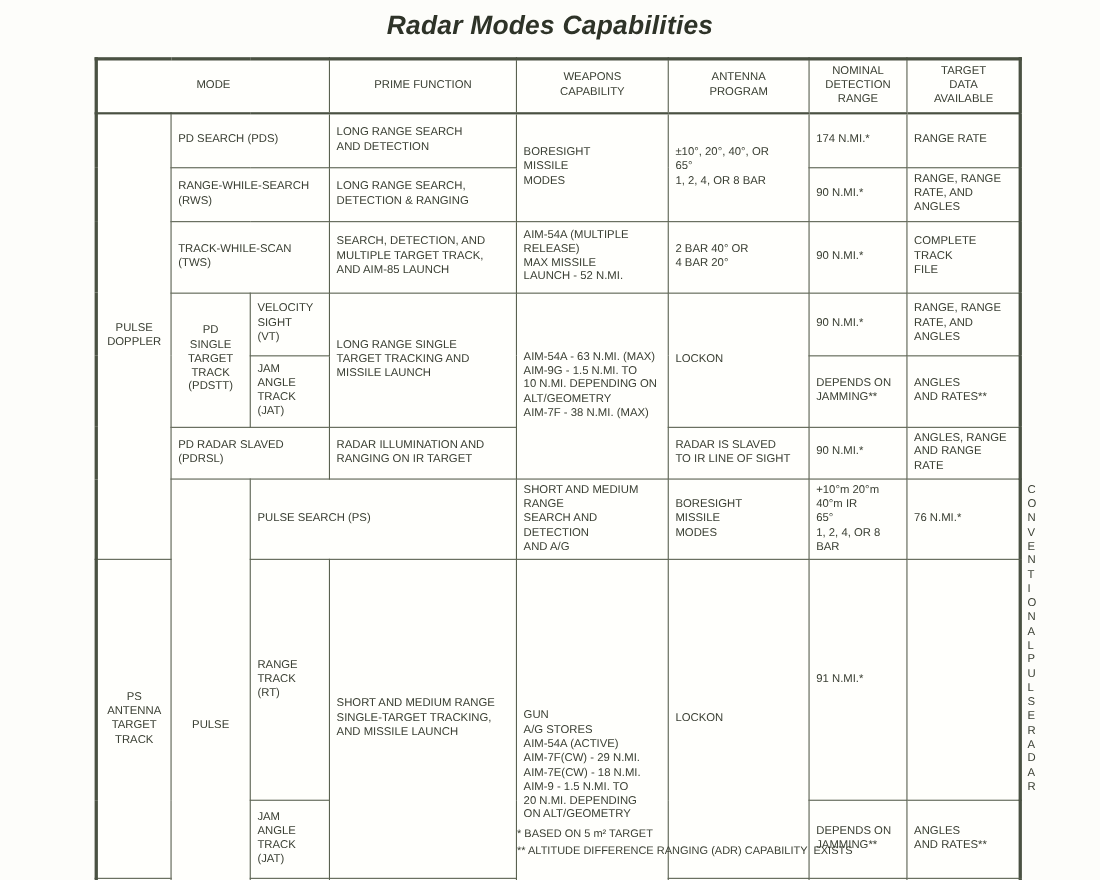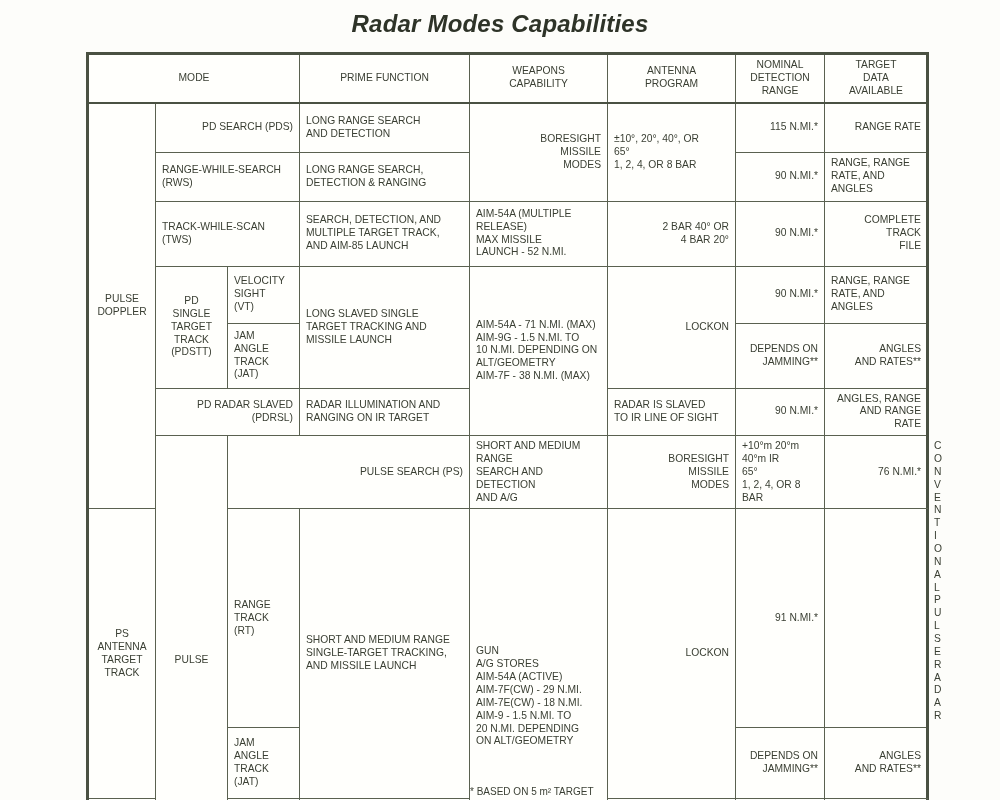--- a/index.html
+++ b/index.html
@@ -40,32 +40,32 @@
   table.matrix{border:3px solid #4a5142;}
   td.hdr{
     text-align:center;font-size:10.5px;
     padding-top:8px;padding-bottom:8px;
     line-height:1.3;
   }
   tr.headrow td{border-bottom:2px solid #4a5142;}
   td.secstart{border-top:2.5px solid #4a5142;}
   td.secend{border-bottom:2.5px solid #4a5142;}
 
-  td.ctr{text-align:right;}
+  td.ctr{text-align:left;}
   td.lft{text-align:left;}
   td.group{text-align:center;padding-left:8px;font-size:10.3px;}
   td.seclabel{text-align:center;font-size:10.3px;}
 
   .nowrapish{white-space:pre-line;}
 
   .fn{
     position:absolute;left:470px;top:752px;
     font-size:10px;line-height:1.45;color:#3a3f33;
   }
-  .fn div{white-space:pre;margin-top:33px;}
+  .fn div{white-space:pre;}
 </style>
 </head>
 <body>
 
 <div id="page">
 
   <div class="title">Radar Modes Capabilities</div>
 
   <table class="matrix">
     <colgroup>
@@ -100,21 +100,21 @@
 DOPPLER</td>
       <td class="ctr secstart nowrapish" colspan="2" style="height:40px">PD SEARCH (PDS)</td>
       <td class="lft secstart nowrapish">LONG RANGE SEARCH
 AND DETECTION</td>
       <td class="ctr secstart nowrapish" rowspan="2">BORESIGHT
 MISSILE
 MODES</td>
       <td class="lft secstart nowrapish" rowspan="2">±10°, 20°, 40°, OR
   65°
    1, 2, 4, OR 8 BAR</td>
-      <td class="ctr secstart nowrapish">115 N.MI.*</td>
+      <td class="ctr secstart nowrapish">174 N.MI.*</td>
       <td class="ctr secstart nowrapish">RANGE RATE</td>
     </tr>
 
     <tr>
       <td class="lft nowrapish" colspan="2" style="height:40px">RANGE-WHILE-SEARCH
 (RWS)</td>
       <td class="lft nowrapish">LONG RANGE SEARCH,
 DETECTION &amp; RANGING</td>
       <td class="ctr nowrapish">90 N.MI.*</td>
       <td class="lft nowrapish">RANGE, RANGE
@@ -141,24 +141,24 @@
 
     <tr>
       <td class="group nowrapish" rowspan="2">PD
 SINGLE
 TARGET
 TRACK
 (PDSTT)</td>
       <td class="lft nowrapish" style="height:48px">VELOCITY
 SIGHT
 (VT)</td>
-      <td class="lft nowrapish" rowspan="2">LONG SLAVED SINGLE
+      <td class="lft nowrapish" rowspan="2">LONG RANGE SINGLE
 TARGET TRACKING AND
 MISSILE LAUNCH</td>
-      <td class="lft nowrapish" rowspan="3">AIM-54A - 71 N.MI. (MAX)
+      <td class="lft nowrapish" rowspan="3">AIM-54A - 63 N.MI. (MAX)
 AIM-9G - 1.5 N.MI. TO
   10 N.MI. DEPENDING ON
   ALT/GEOMETRY
 AIM-7F - 38 N.MI. (MAX)</td>
       <td class="ctr nowrapish" rowspan="2">LOCKON</td>
       <td class="ctr nowrapish">90 N.MI.*</td>
       <td class="lft nowrapish">RANGE, RANGE
 RATE, AND ANGLES</td>
     </tr>
 

